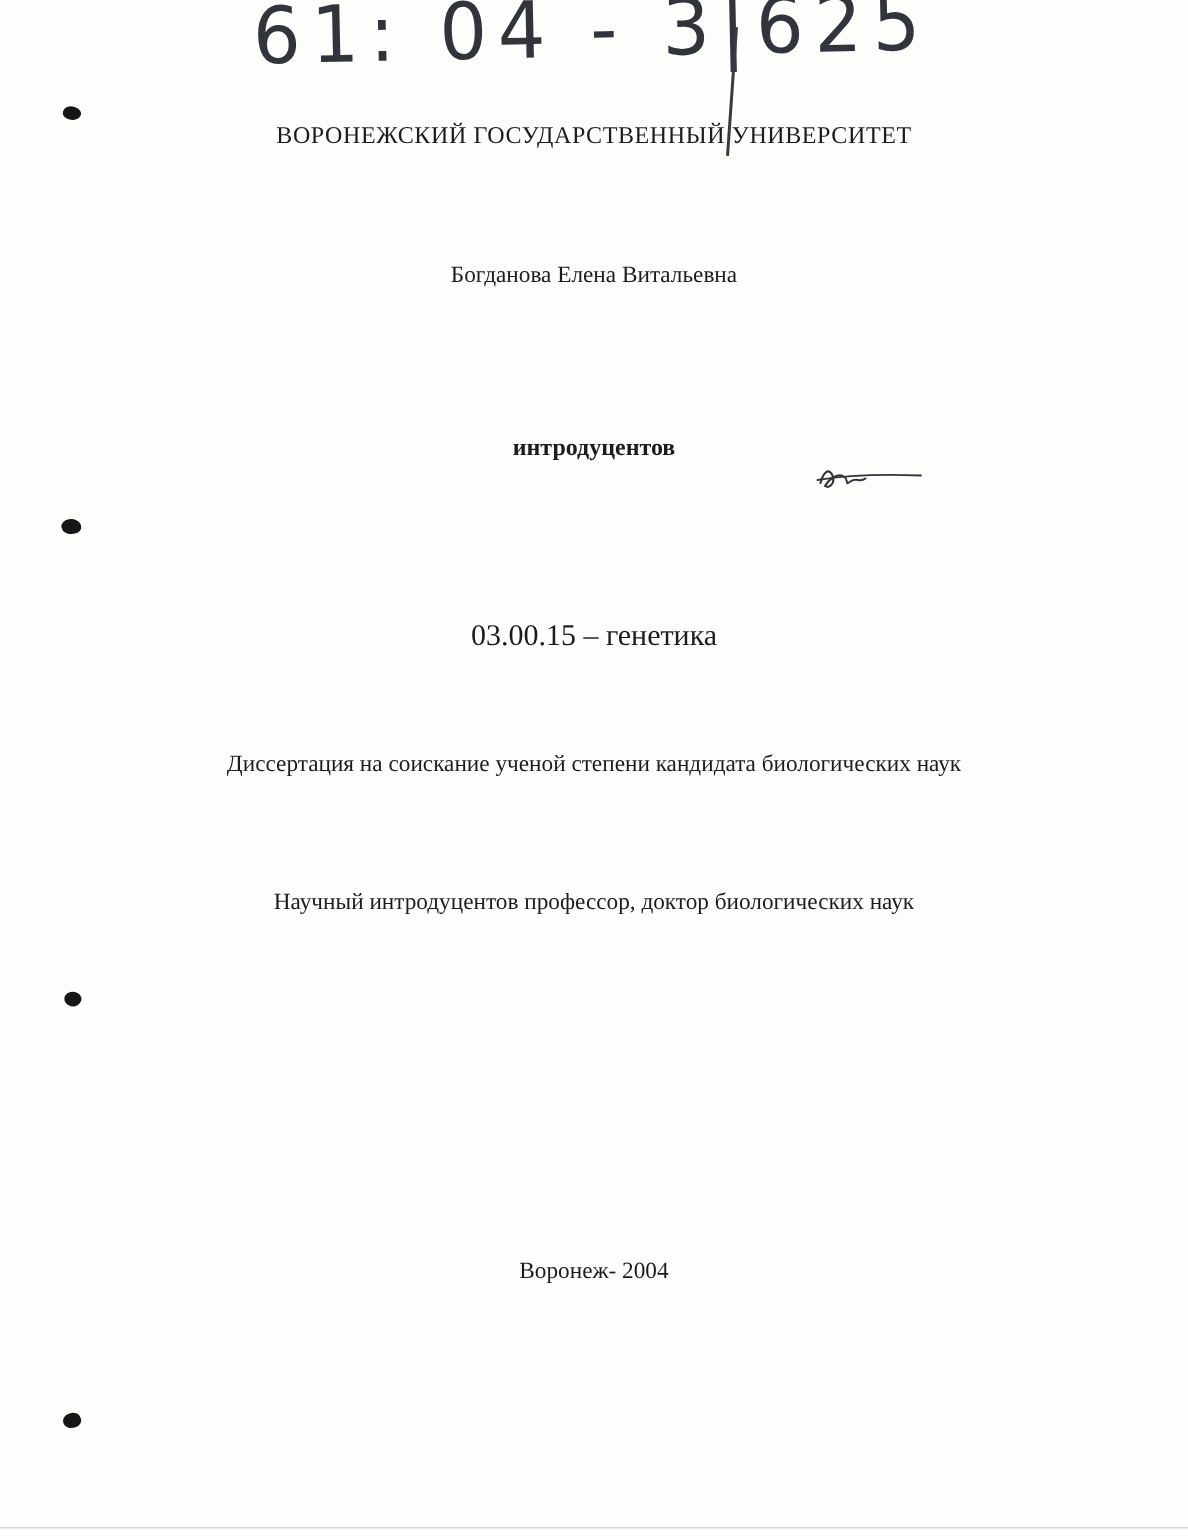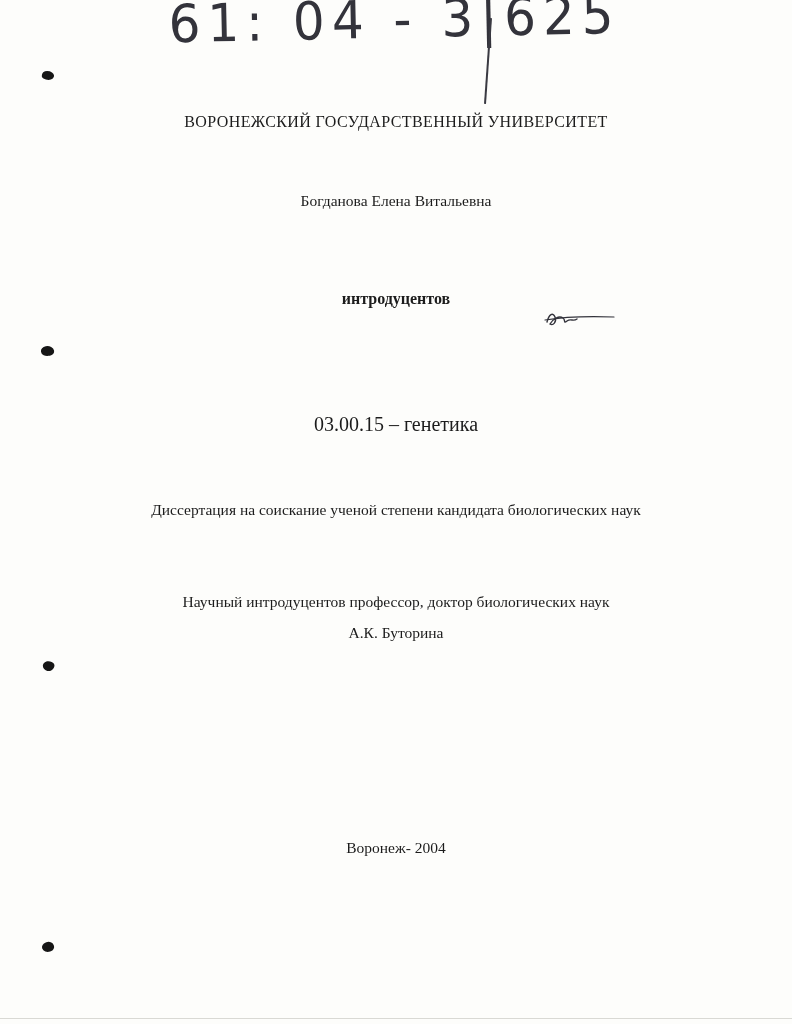--- a/index.html
+++ b/index.html
@@ -43,26 +43,24 @@
     top: 18px;
     width: 2px;
     height: 86px;
     background: #3a3a42;
     transform: rotate(4deg);
   }
   .university {
     top: 82px;
     font-size: 16px;
     letter-spacing: 0.4px;
-    margin-top: 31px;
   }
   .author {
     top: 175px;
     font-size: 15.5px;
-    margin-top: 17px;
   }
   .title-line1 {
     top: 258px;
     font-size: 16px;
     font-weight: bold;
   }
   .title-line2 {
     top: 290px;
     font-size: 16px;
     font-weight: bold;
@@ -130,21 +128,20 @@
   <svg class="signature" viewBox="0 0 74 26">
     <path d="M4 16 C6 8, 10 6, 12 11 C14 16, 10 20, 7 18 C10 13, 16 9, 20 12 C23 14, 20 18, 24 15 C28 12, 30 16, 34 13" fill="none" stroke="#33333b" stroke-width="1.4" stroke-linecap="round"></path>
     <path d="M2 14 C20 11, 45 10, 71 11" fill="none" stroke="#33333b" stroke-width="1.2" stroke-linecap="round"></path>
   </svg>
 
   <div class="centered specialty">03.00.15 – генетика</div>
 
   <div class="centered dissertation">Диссертация на соискание ученой степени кандидата биологических наук</div>
 
   <div class="centered supervisor">Научный интродуцентов профессор, доктор биологических наук</div>
-  <div class="centered supervisor-name">А.К. Буторина</div>
 
   <div class="centered city-year">Воронеж- 2004</div>
 
   <div class="ink-dot dot-1"></div>
   <div class="ink-dot dot-2"></div>
   <div class="ink-dot dot-3"></div>
   <div class="ink-dot dot-4"></div>
   <div class="bottom-edge"></div>
 
 </div>

